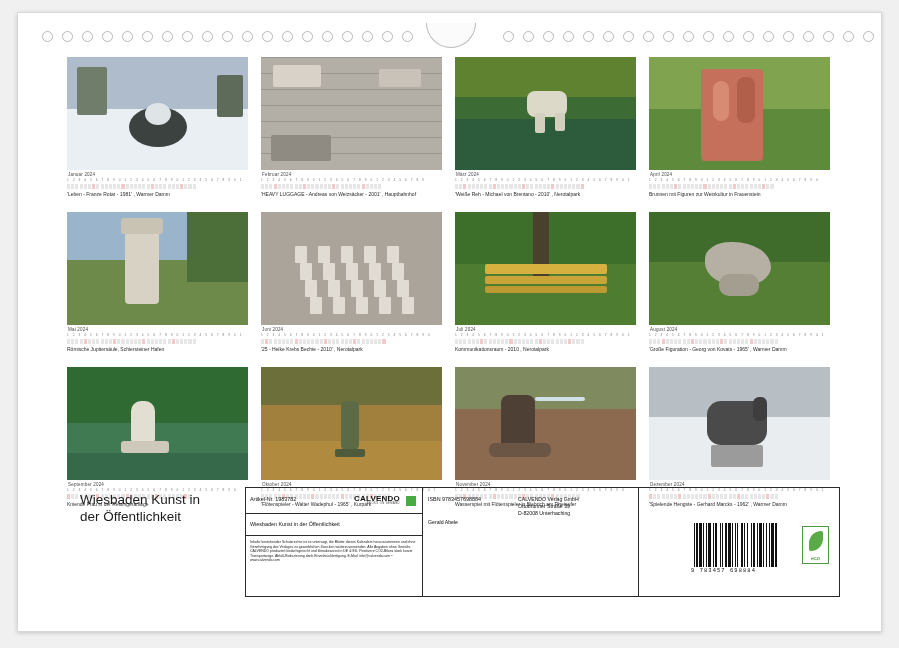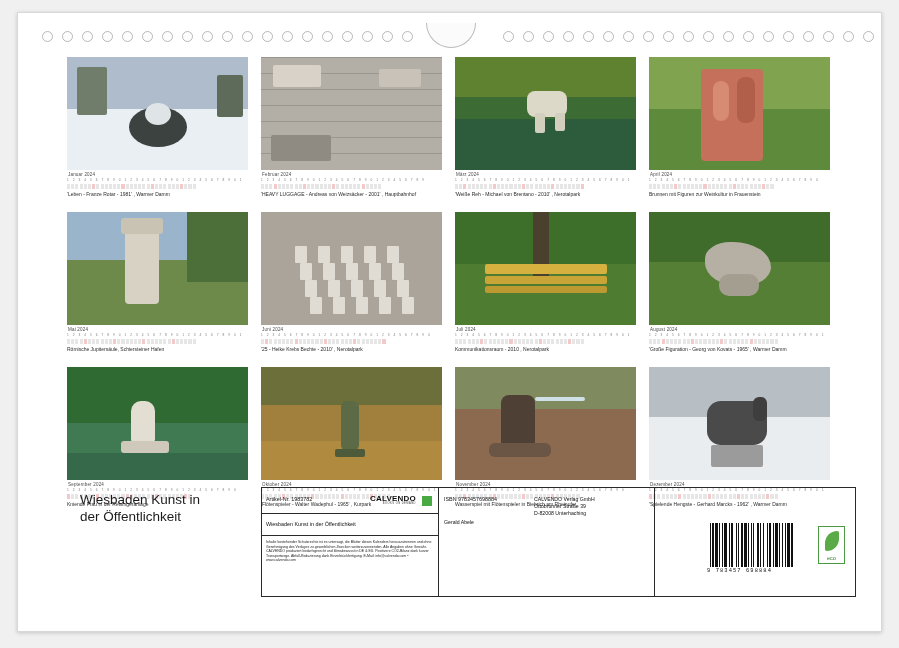--- a/index.html
+++ b/index.html
@@ -152,21 +152,21 @@
     position: absolute;
     left: 13px;
     top: 8px;
     width: 165px;
     font-size: 13.5px;
     line-height: 17px;
     color: #1c1c1c;
   }
   .imprint {
     position: absolute;
-    left: 194px;
+    left: 178px;
     top: 4px;
     width: 595px;
     height: 110px;
     border: 1px solid #2a2a2a;
     box-sizing: border-box;
     display: flex;
   }
   .col-a {
     width: 177px;
     border-right: 1px solid #2a2a2a;

